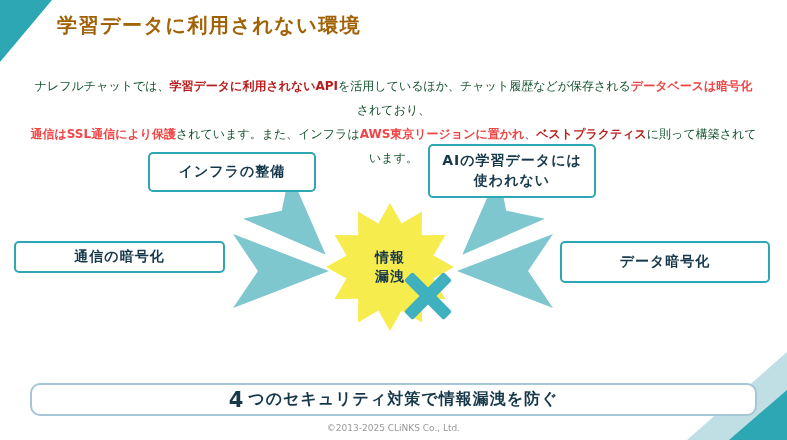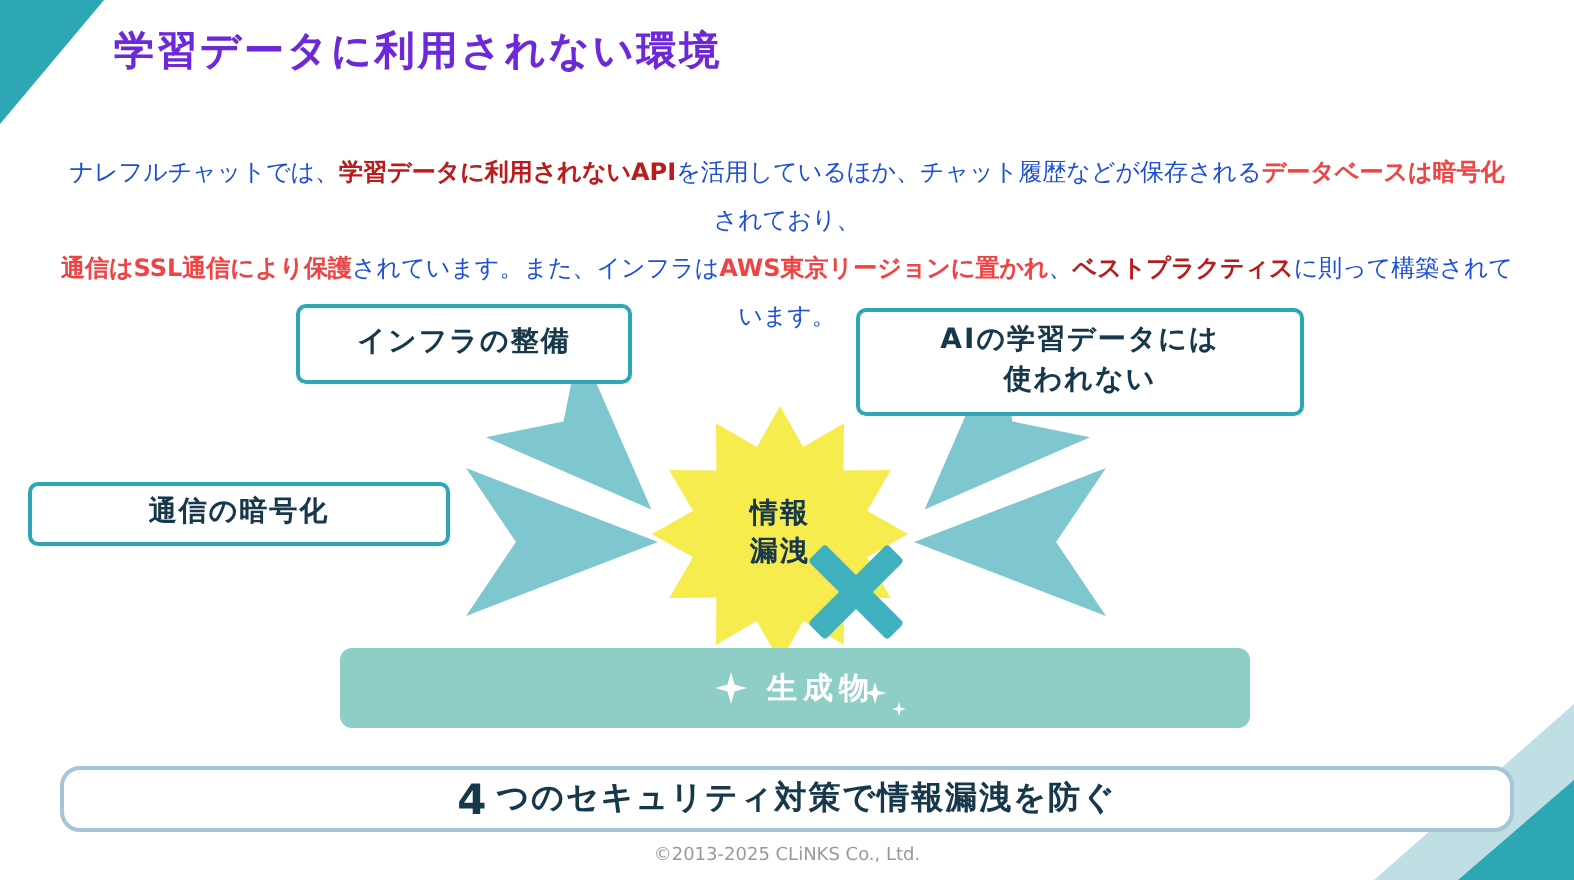--- a/index.html
+++ b/index.html
@@ -11,35 +11,35 @@
 
   
   .corner-tl { position:absolute; left:0; top:0; width:52px; height:62px;
     background:#2ea7b4; clip-path:polygon(0 0,100% 0,0 100%); }
   .corner-br-light { position:absolute; right:0; bottom:0; width:100px; height:88px;
     background:#bfdfe4; clip-path:polygon(100% 0,100% 100%,0 100%); }
   .corner-br-dark { position:absolute; right:0; bottom:0; width:58px; height:50px;
     background:#2ea7b4; clip-path:polygon(100% 0,100% 100%,0 100%); }
 
   .page-title { position:absolute; left:57px; top:12px; font-size:20px;
-    font-weight:bold; color:#6d28d9; letter-spacing:1.5px; }
+    font-weight:bold; color:#a16207; letter-spacing:1.5px; }
 
   .intro { position:absolute; left:30px; top:74px; width:727px;
     text-align:center; font-size:12px; line-height:2.0; color:#333; }
-  .seg-normal { color:#1d4ed8; }
+  .seg-normal { color:#14532d; }
   .seg-red  { color:#b91c1c; font-weight:bold; }
   .seg-teal { color:#ef4444; font-weight:bold; }
 
   
   .dbox { position:absolute; border:2px solid #2ea7b4; border-radius:5px;
     background:#ffffff; display:flex; align-items:center; justify-content:center;
     text-align:center; font-weight:bold; color:#17384a; font-size:14px;
     white-space:pre-line; line-height:1.4; letter-spacing:1px; }
   #box-infra { left:148px; top:152px; width:168px; height:40px; }
-  #box-ai    { left:428px; top:154px; width:224px; height:54px; }
+  #box-ai    { left:428px; top:144px; width:168px; height:54px; }
   #box-comm  { left:14px;  top:241px; width:211px; height:32px; }
   #box-data  { left:560px; top:241px; width:210px; height:42px; }
 
   
   .arrow { position:absolute; background:#7ec7cf; }
   .arrow-right { clip-path:polygon(0 0,100% 50%,0 100%,26% 50%); }
   .arrow-left  { clip-path:polygon(100% 0,0 50%,100% 100%,74% 50%); }
   #arrow-from-comm  { left:233px; top:234px; width:96px; height:74px; }
   #arrow-from-data  { left:457px; top:234px; width:96px; height:74px; }
   #arrow-from-infra { left:254px; top:192px; width:84px; height:66px; transform:rotate(45deg); }
@@ -95,40 +95,35 @@
 
   <div class="arrow arrow-right" id="arrow-from-infra"></div>
   <div class="arrow arrow-right" id="arrow-from-ai"></div>
   <div class="arrow arrow-right" id="arrow-from-comm"></div>
   <div class="arrow arrow-left" id="arrow-from-data"></div>
 
   <div class="dbox" id="box-infra">インフラの整備</div>
   <div class="dbox" id="box-ai">AIの学習データには
 使われない</div>
   <div class="dbox" id="box-comm">通信の暗号化</div>
+  <div class="dbox" id="box-data">データ暗号化</div>
 
   <div id="starburst">
     <svg viewBox="0 0 134 134">
       <polygon fill="#f7ec4d" points="131,67 110.5,78.6 122.4,99 98.8,98.8 99,122.4 78.6,110.5 67,131 55.4,110.5 35,122.4 35.2,98.8 11.6,99 23.5,78.6 3,67 23.5,55.4 11.6,35 35.2,35.2 35,11.6 55.4,23.5 67,3 78.6,23.5 99,11.6 98.8,35.2 122.4,35 110.5,55.4"></polygon>
     </svg>
     <div class="star-label">情報
 漏洩</div>
   </div>
 
   <div id="x-mark">
     <div class="x-bar a"></div>
     <div class="x-bar b"></div>
   </div>
 
-  <div id="output-bar">
-    <span class="sparkle" id="sparkle-main"></span>
-    <span>生成物</span>
-    <span class="sparkle" id="sparkle-sm1"></span>
-    <span class="sparkle" id="sparkle-sm2"></span>
-  </div>
 
   <div id="summary-box">
     <span class="summary-number">4</span>
     <span class="summary-text">つのセキュリティ対策で情報漏洩を防ぐ</span>
   </div>
 
   <div id="footer">©2013-2025 CLiNKS Co., Ltd.</div>
 
 </div>
 

